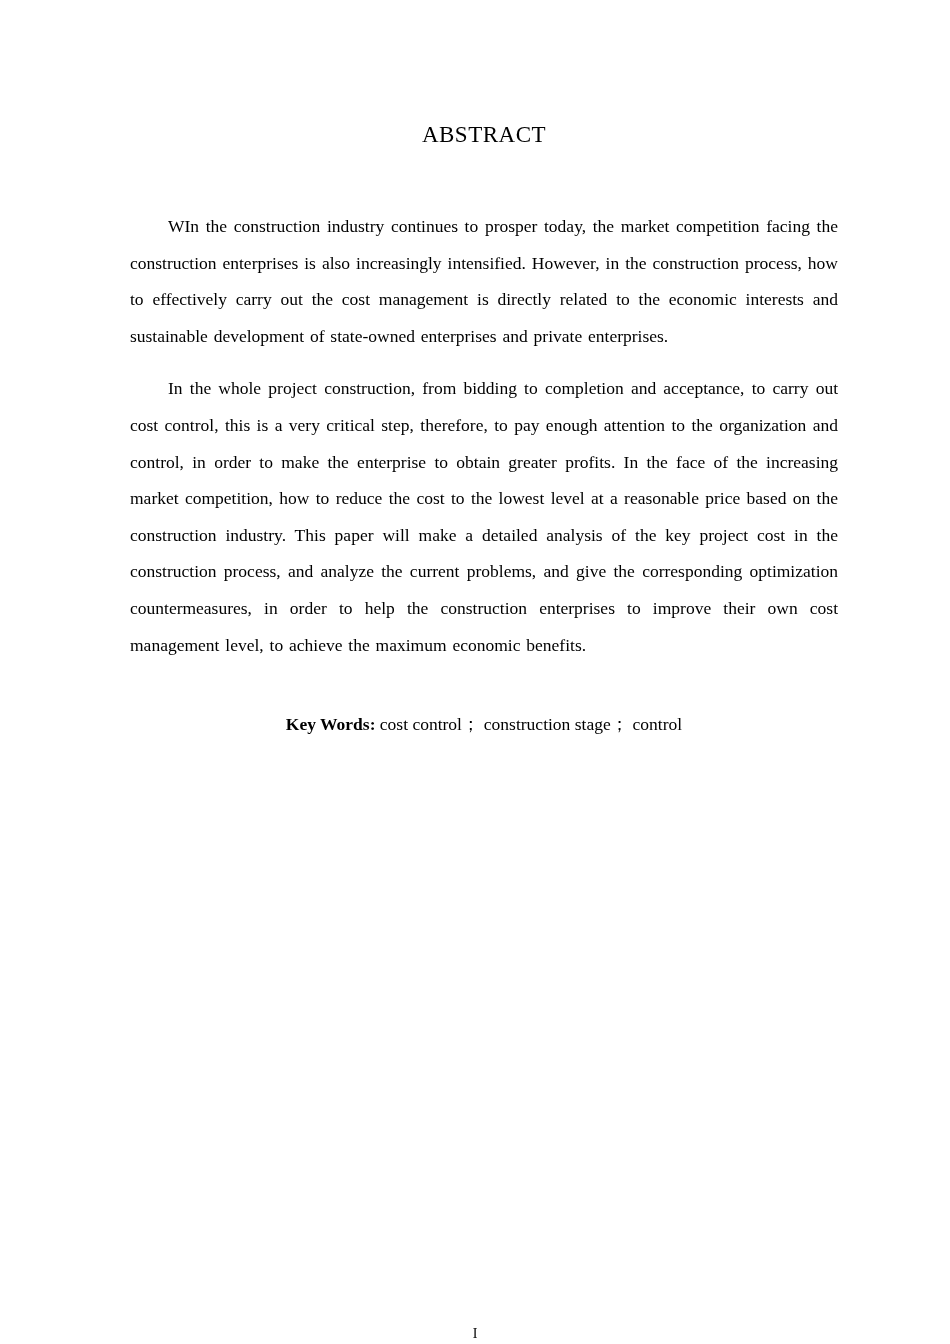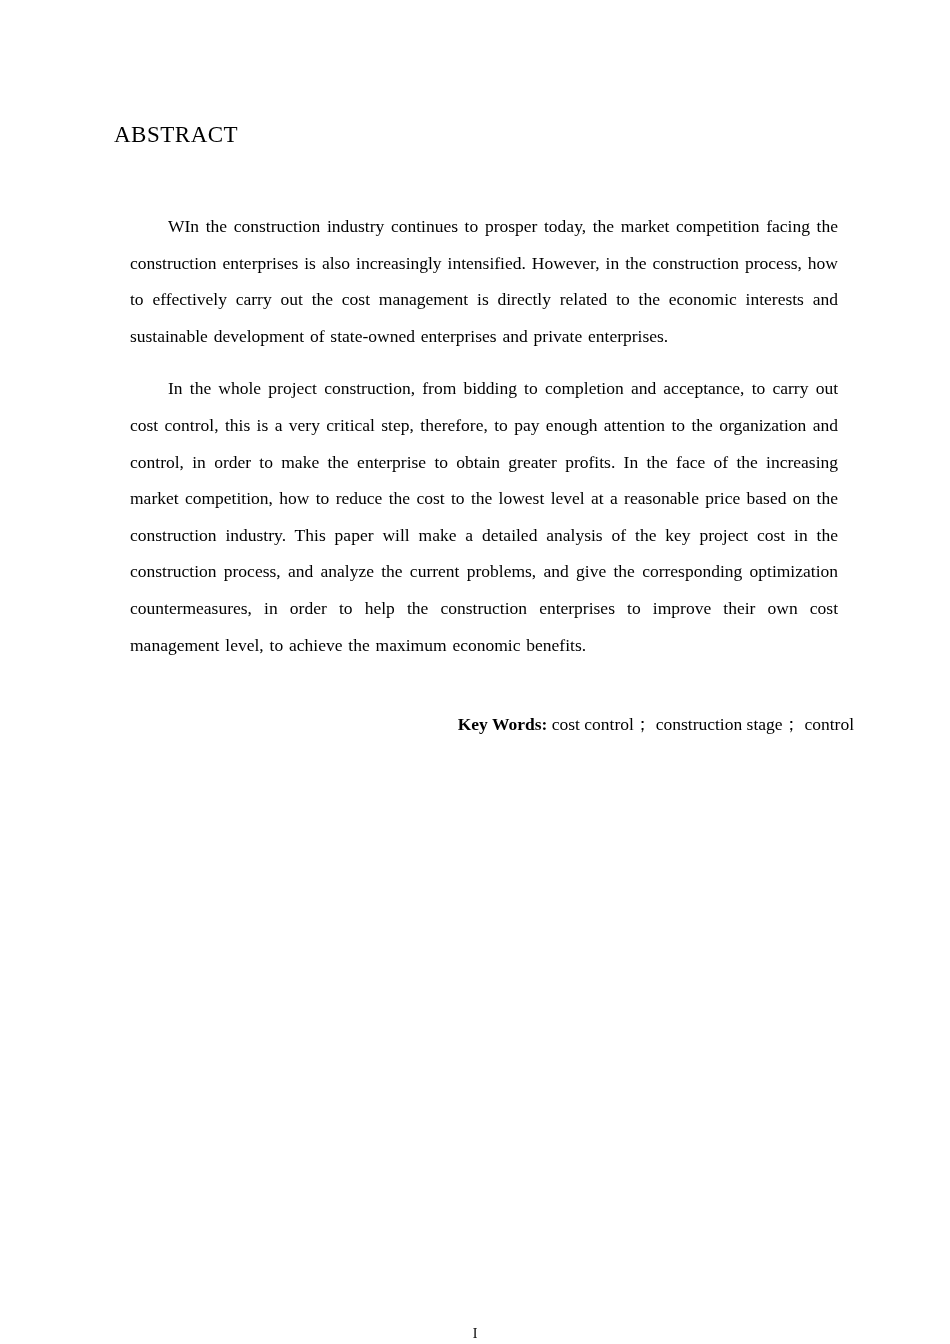--- a/index.html
+++ b/index.html
@@ -15,36 +15,36 @@
     color: #000000;
     font-family: "Liberation Serif", "DejaVu Serif", serif;
     box-sizing: border-box;
     padding: 122px 96px 0 114px;
     overflow: hidden;
   }
   .title {
     font-size: 23px;
     font-weight: normal;
     letter-spacing: 0.5px;
-    text-align: left;
+    text-align: center;
     margin: 0 0 60px 0;
   }
   .body-text p {
     margin: 16px;
     font-size: 17.5px;
     line-height: 36.6px;
     text-align: justify;
     text-indent: 38px;
     word-spacing: 1.5px;
   }
   .keywords {
     margin-top: 43px;
     font-size: 17.5px;
     line-height: 36.6px;
-    text-align: right;
+    text-align: center;
   }
   .kw-label {
     font-weight: bold;
   }
   .page-number {
     position: absolute;
     bottom: 2px;
     left: 0;
     width: 100%;
     text-align: center;

